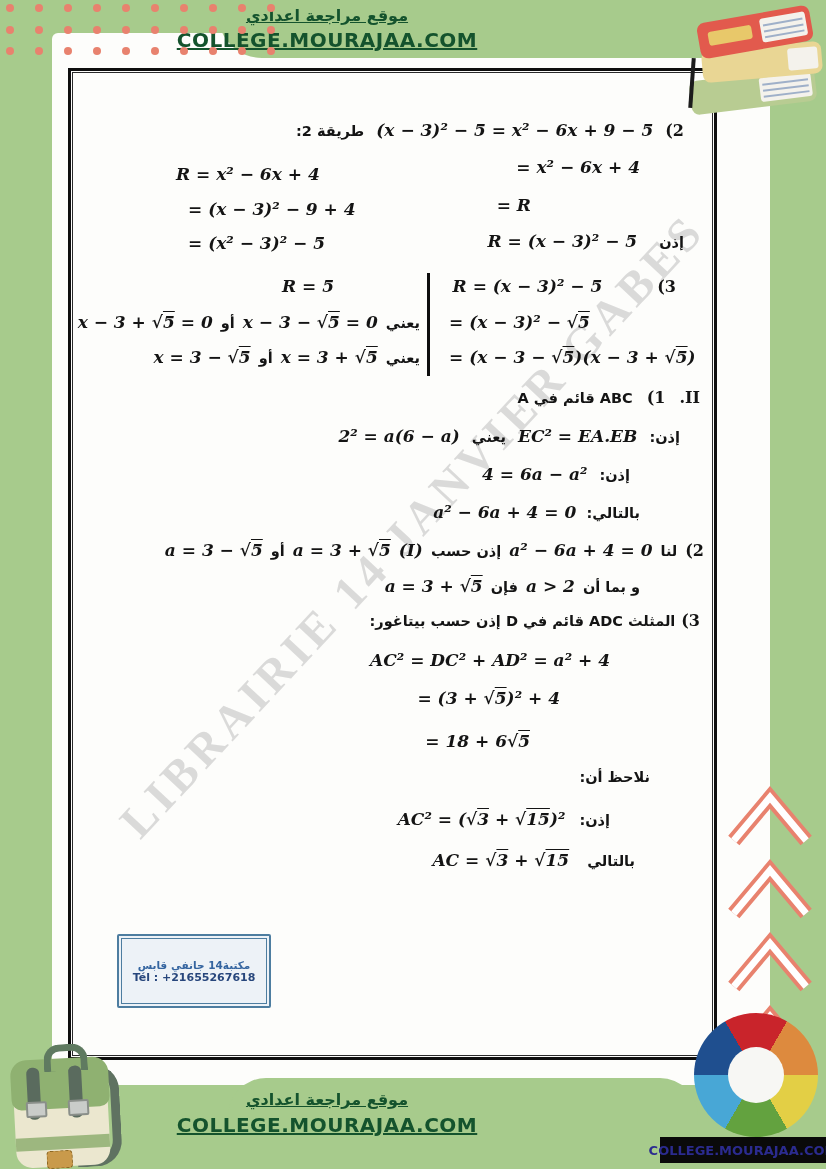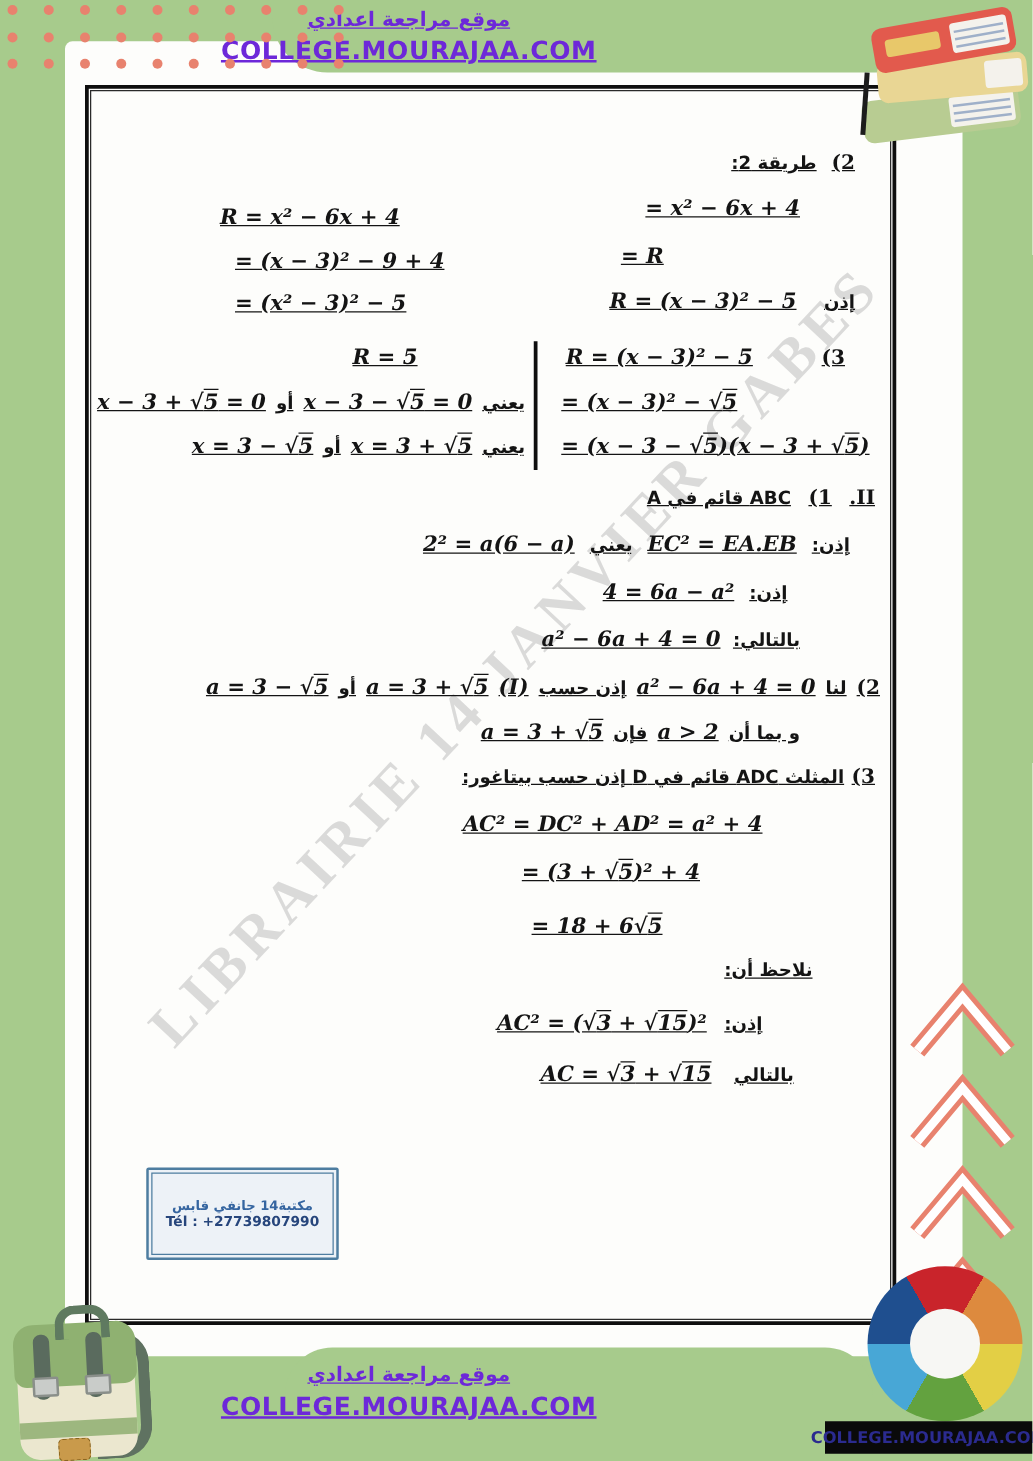--- a/index.html
+++ b/index.html
@@ -14,21 +14,21 @@
     background:#fdfdfb; border-radius:6px 52px 50px 6px; z-index:1;
   }
   .header-blob{
     position:absolute; left:218px; top:0; width:552px; height:58px;
     background:var(--green,#a7cb8c); border-radius:0 0 44px 44px; z-index:2;
   }
   .footer-blob{
     position:absolute; left:228px; top:1078px; width:470px; height:91px;
     background:var(--green,#a7cb8c); border-radius:38px 38px 0 0; z-index:2;
   }
-  .band-text{position:absolute; width:654px; text-align:center; color:#6d28d9; z-index:3;}
+  .band-text{position:absolute; width:654px; text-align:center; color:#14532d; z-index:3;}
   .band-ar{font-size:16px; font-weight:bold; text-decoration:underline;}
   .band-url{font-size:20px; font-weight:bold; text-decoration:underline; letter-spacing:.5px; font-family:"DejaVu Sans",sans-serif;}
   .frame{
     position:absolute; left:68px; top:68px; width:643px; height:986px;
     border:3px solid #0e0e0e; z-index:2;
   }
   .frame-inner{position:absolute; inset:1px; border:1px solid #2a2a2a;}
   
   .dot{position:absolute; width:8px; height:8px; border-radius:50%; background:var(--coral,#e8826e); z-index:4;}
   
@@ -37,21 +37,21 @@
     transform:rotate(-47deg); transform-origin:50% 50%;
     font-family:"Liberation Serif", serif; font-weight:bold;
     font-size:47px; letter-spacing:5px; color:#bfbfbf; opacity:.55;
     text-align:center; white-space:nowrap;
   }
   
   .row{
     position:absolute; display:flex; direction:rtl; align-items:baseline;
     white-space:nowrap; z-index:5; color:#141414;
   }
-  .seg{unicode-bidi:isolate;text-decoration:underline;}
+  .seg{unicode-bidi:isolate;}
   .seg.mt{direction:ltr; font-family:"DejaVu Serif", serif; font-weight:bold; font-style:italic; font-size:17px;}
   .seg.num{direction:ltr; font-family:"DejaVu Serif", serif; font-weight:bold; font-size:16px;}
   .seg.ar{direction:rtl; font-family:"DejaVu Sans", sans-serif; font-weight:bold; font-size:14.5px;}
   .rad{text-decoration:overline;}
   .divider{position:absolute; left:427px; top:273px; width:3px; height:103px; background:#0e0e0e; z-index:5;}
   
   .stamp{
     position:absolute; left:117px; top:934px; width:150px; height:70px; z-index:5;
     background:#edf2f7; border:2px solid #4d7da0; border-radius:2px;
     display:flex; flex-direction:column; justify-content:center; text-align:center;
@@ -142,20 +142,21 @@
       <div class="dot" style="left: 209px; top: 47px;"></div>
       <div class="dot" style="left: 238px; top: 47px;"></div>
       <div class="dot" style="left: 267px; top: 47px;"></div>
     </div>
 
   <div class="watermark">LIBRAIRIE 14 JANVIER GABES</div>
 
   <div id="rows">
       <div class="row" style="top: 120px; right: 142px; gap: 12px;">
         <span class="seg num">(2</span>
+        <span class="seg mt">(x − 3)² − 5 = x² − 6x + 9 − 5</span>
         <span class="seg ar">طريقة 2:</span>
       </div>
       <div class="row" style="top: 157px; right: 186px; gap: 12px;">
         <span class="seg mt">= x² − 6x + 4</span>
       </div>
       <div class="row" style="top: 195px; right: 295px; gap: 12px;">
         <span class="seg mt">= R</span>
       </div>
       <div class="row" style="top: 231px; right: 142px; gap: 22px;">
         <span class="seg ar">إذن</span>
@@ -253,21 +254,21 @@
       <div class="row" style="top: 850px; right: 191px; gap: 18px;">
         <span class="seg ar">بالتالي</span>
         <span class="seg mt">AC = √<span class="rad">3</span> + √<span class="rad">15</span></span>
       </div>
     </div>
   <div class="divider"></div>
 
   <div class="stamp">
     <div class="stamp-inner"></div>
     <div class="l1">مكتبة14 جانفي قابس</div>
-    <div class="l3">Tél : +27739807990</div>
+    <div class="l3">Tél : +21655267618</div>
   </div>
 
   <svg class="chev" style="top:784px" viewBox="0 0 90 62">
       <path d="M8 56 L45 12 L82 56" stroke="#e8826e" stroke-width="15" fill="none"></path>
       <path d="M8 56 L45 12 L82 56" stroke="#ffffff" stroke-width="7" fill="none"></path>
     </svg>
   <svg class="chev" style="top:857px" viewBox="0 0 90 62">
       <path d="M8 56 L45 12 L82 56" stroke="#e8826e" stroke-width="15" fill="none"></path>
       <path d="M8 56 L45 12 L82 56" stroke="#ffffff" stroke-width="7" fill="none"></path>
     </svg>

